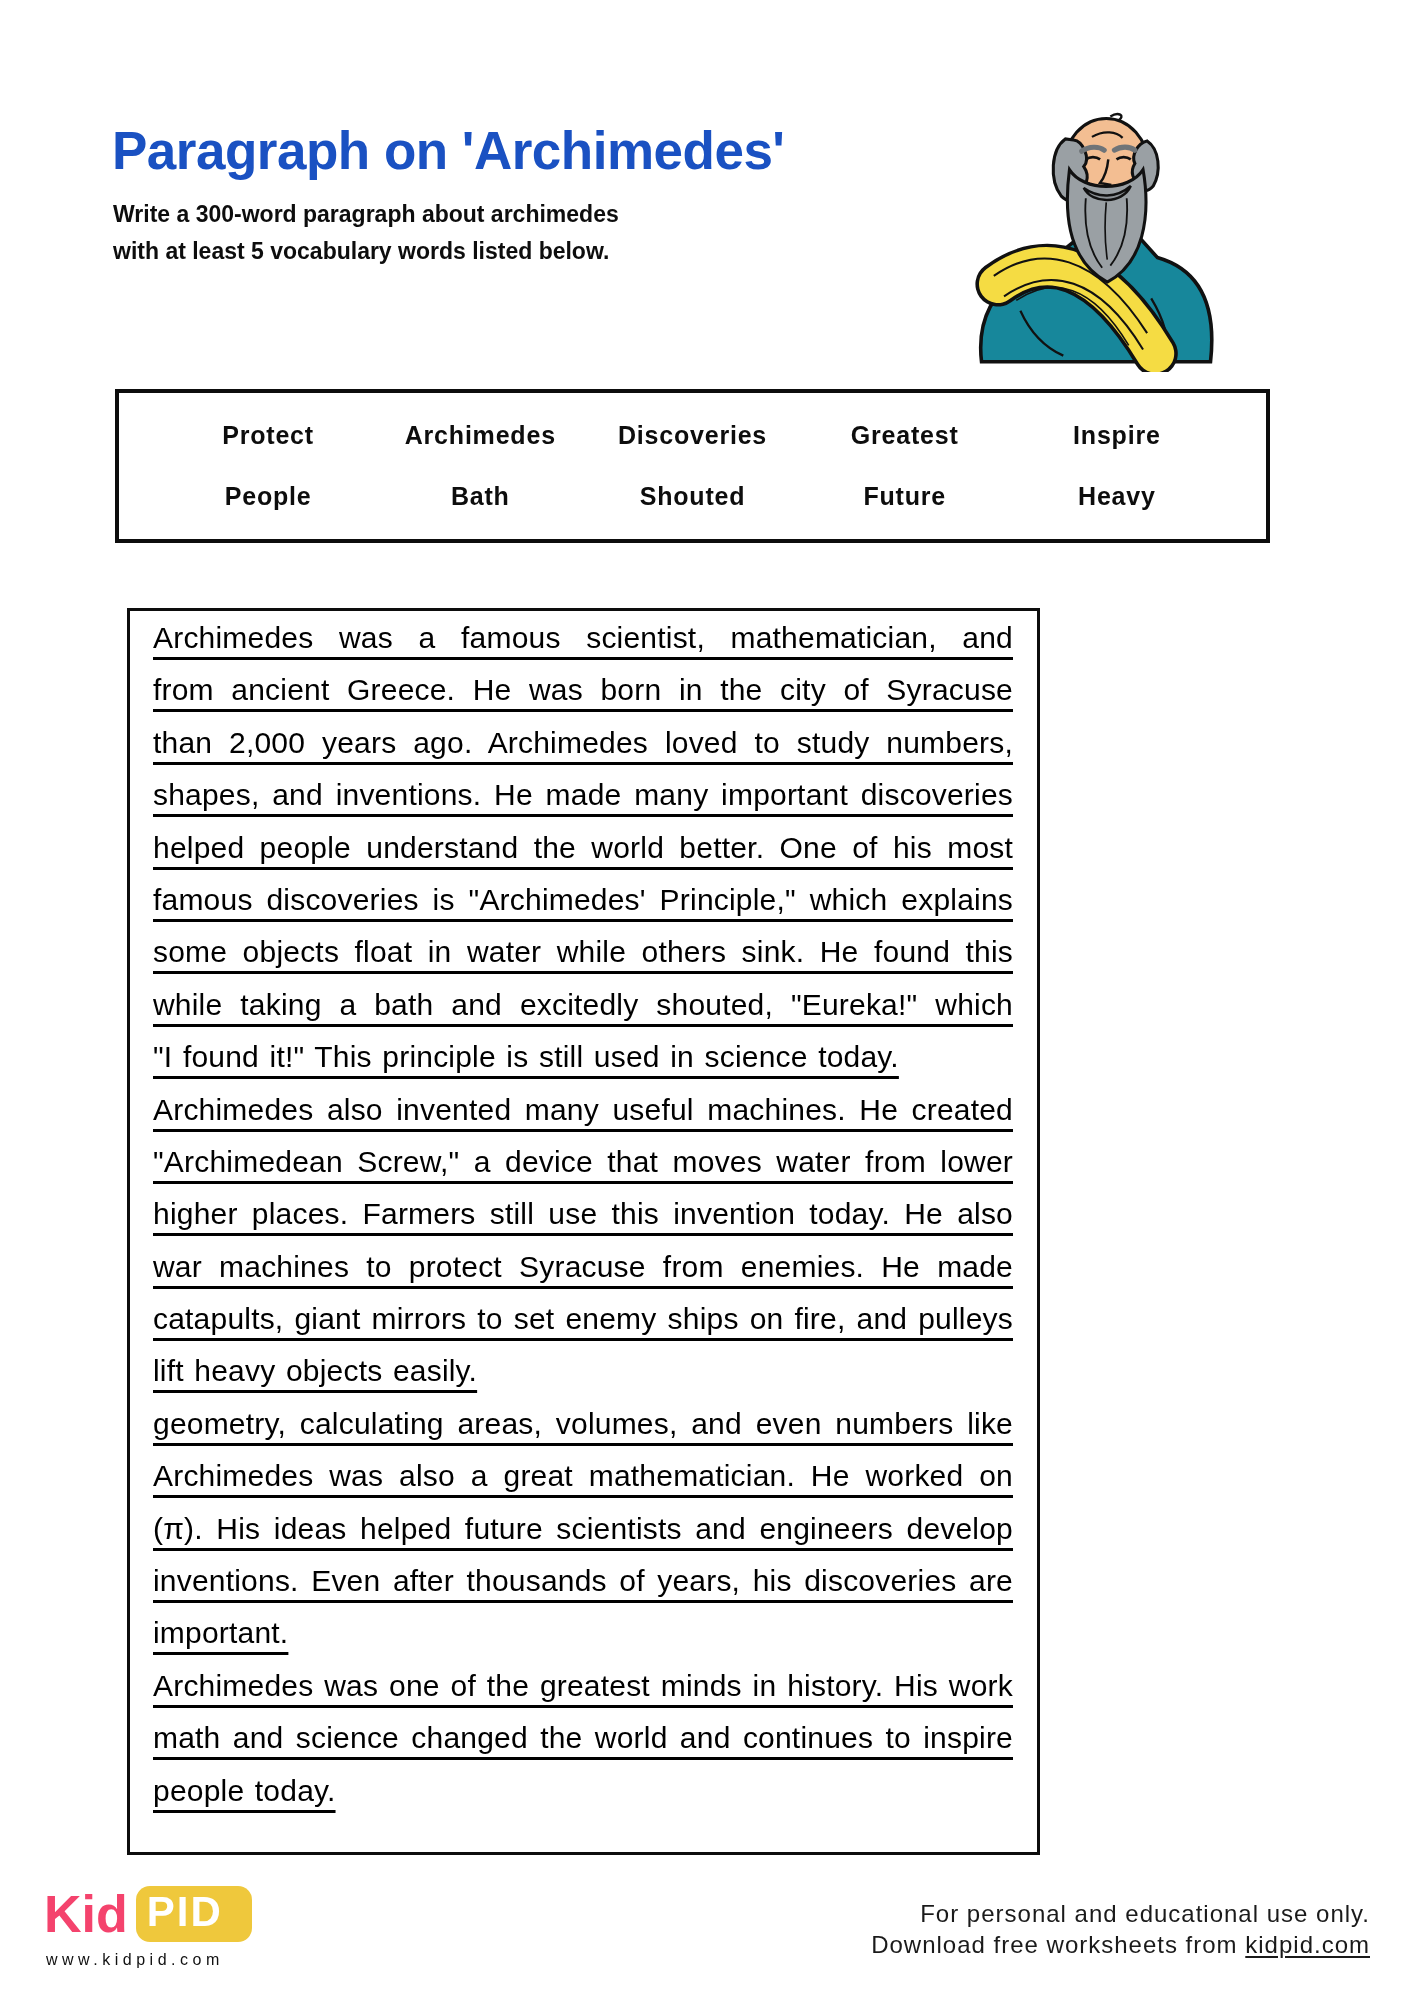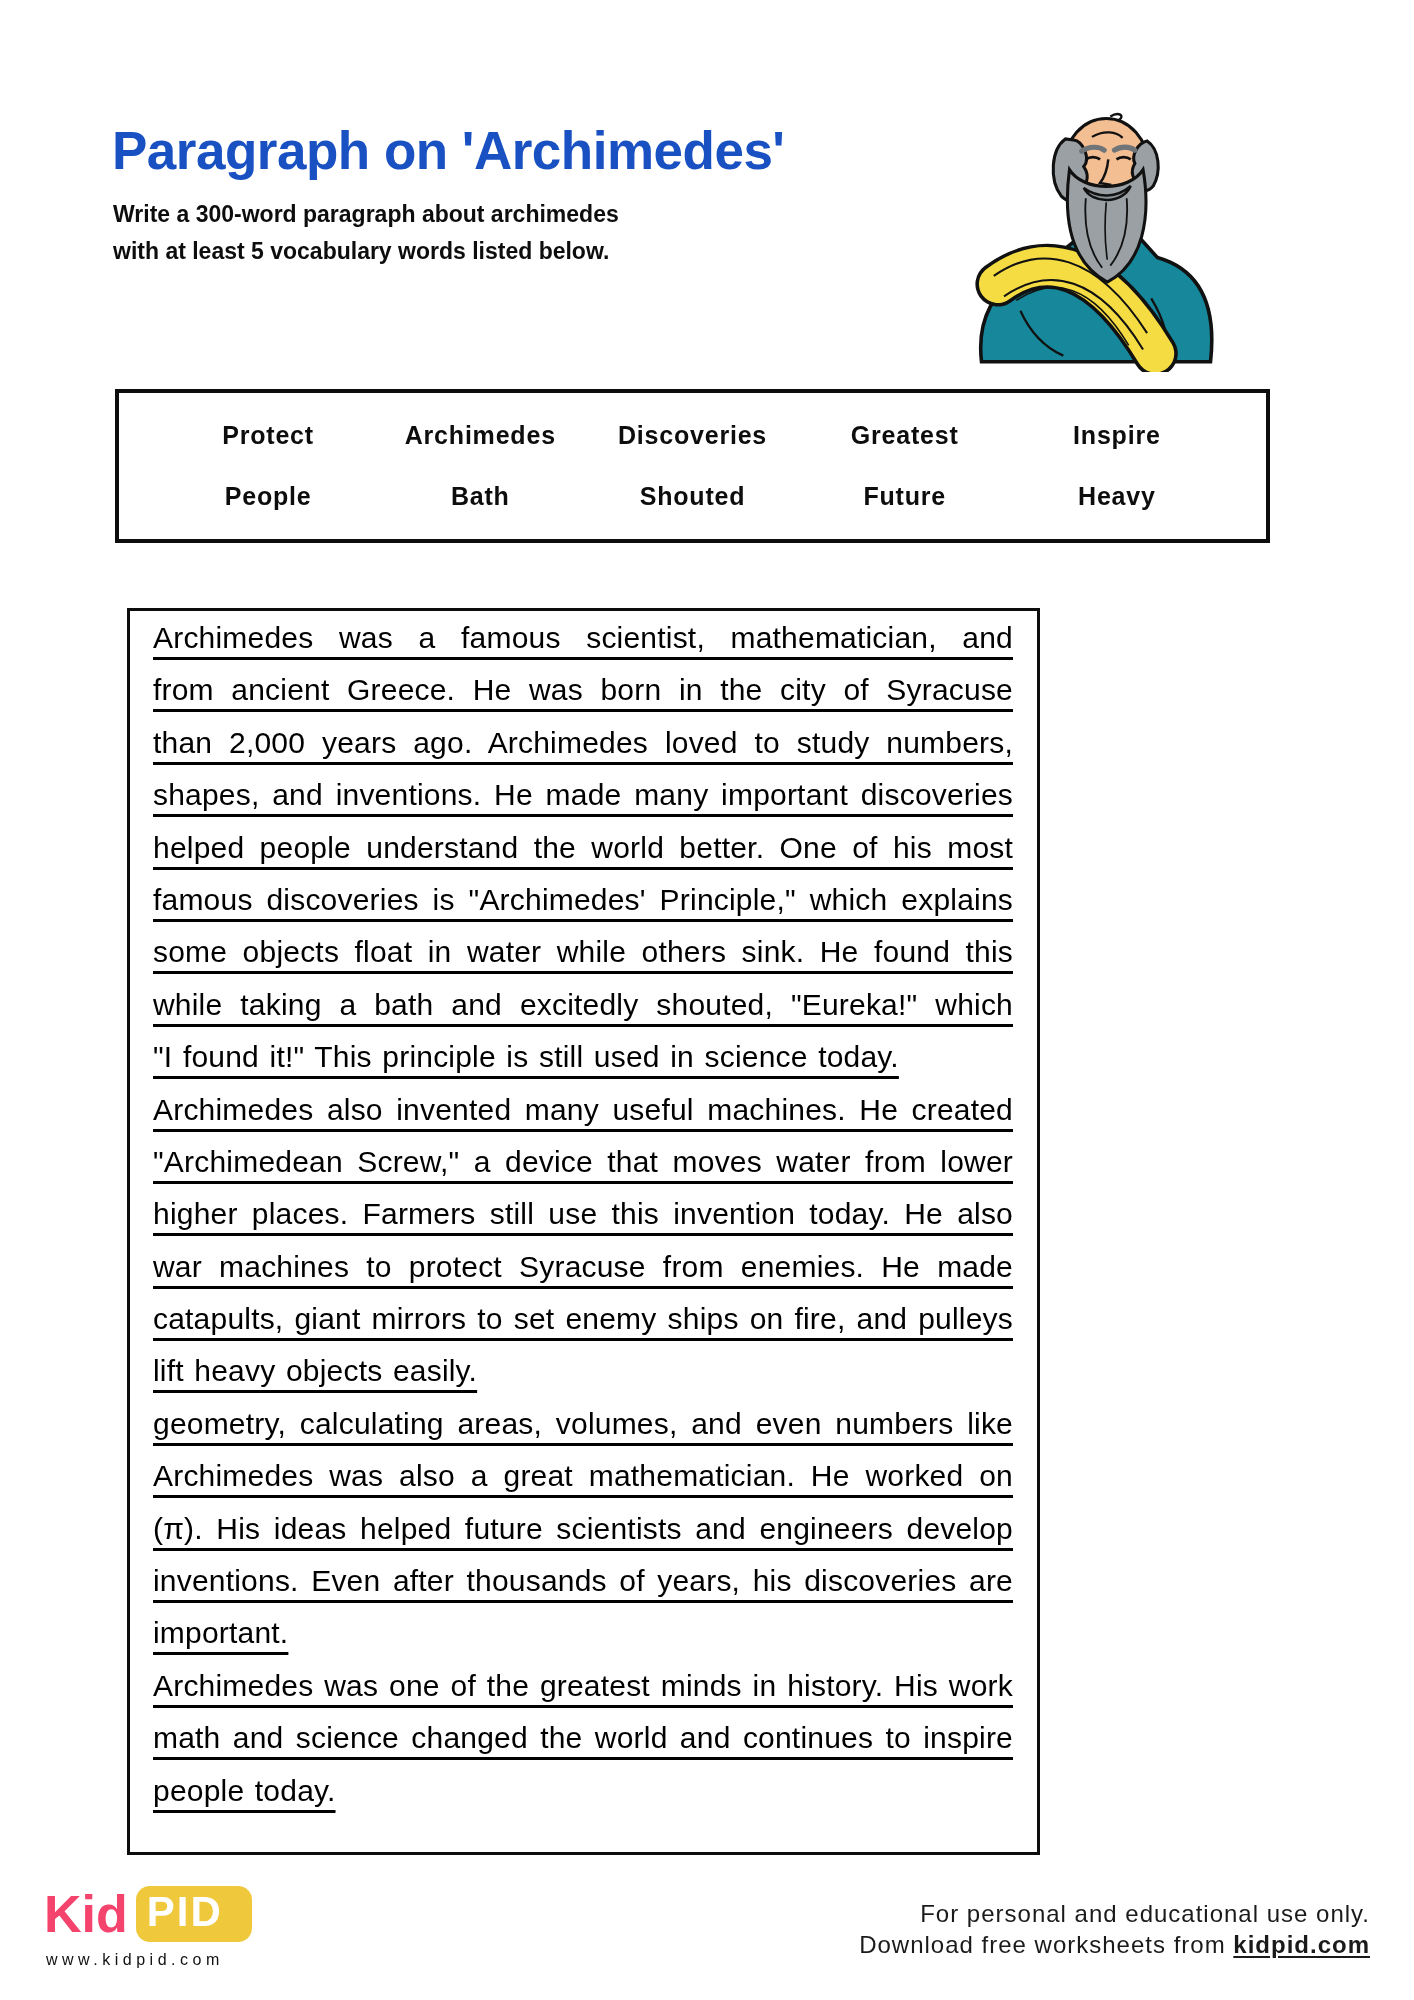--- a/index.html
+++ b/index.html
@@ -50,21 +50,21 @@
   .logo-kid { color:#f4436d; font-size:52px; font-weight:800; letter-spacing:0px; }
   .logo-pid {
     background:#efc83c; color:#ffffff; font-size:42px; font-weight:800;
     padding:2px 29px 6px 11px; border-radius:14px; margin-left:8px; letter-spacing:2px;
   }
   .site { position:absolute; left:46px; top:1951px; font-size:16px; letter-spacing:4.5px; color:#111; }
   .usage {
     position:absolute; right:44px; top:1898px; text-align:right;
     font-size:24px; line-height:31px; color:#1a1a1a; letter-spacing:1px;
   }
-  .usage .link { text-decoration:underline; text-underline-offset:3px;font-weight:bold; }
+  .usage .link { text-decoration:underline; text-underline-offset:3px; }
 </style>
 </head>
 <body>
 
 <div class="page">
 
   <div class="title">Paragraph on 'Archimedes'</div>
 
   <div class="subtitle">
     <div>Write a 300-word paragraph about archimedes</div>

